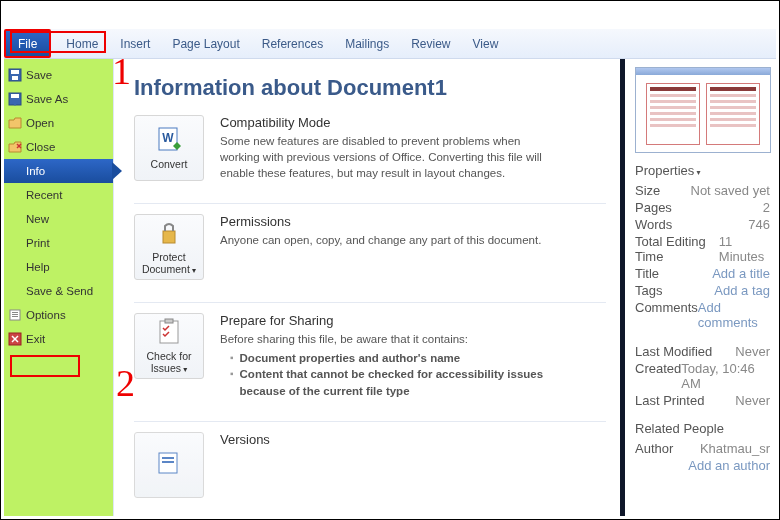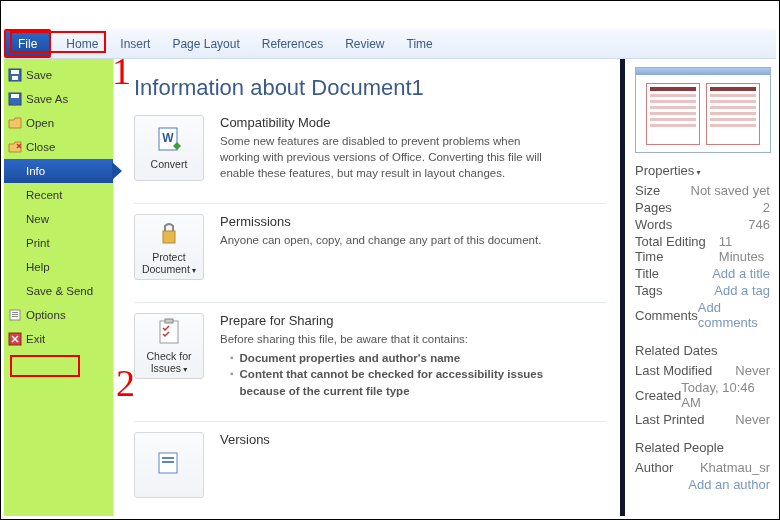--- a/index.html
+++ b/index.html
@@ -18,21 +18,21 @@
   .sidebar { width: 110px; background:#bef264; border-right:1px solid #dde6f4; padding-top:4px; }
   .sidebar .item { display:flex; align-items:center; height:24px; padding:0 8px 0 22px; font-size:11.5px; color:#333; position:relative; cursor:default; }
   .sidebar .item.active { background: linear-gradient(#2d67c7,#1a4d9e); color:#fff;align-items:center; }
   .sidebar .item.active::after { content:""; position:absolute; right:-9px; top:3px; width:0; height:0; border-top:9px solid transparent; border-bottom:9px solid transparent; border-left:10px solid #1a4d9e; }
   .sidebar .ico { position:absolute; left:4px; width:14px; height:14px; display:flex; align-items:center; justify-content:center; }
   .hl-red { position:absolute; border:2px solid #e00; pointer-events:none; }
   .num-red { color:#e00; font-size:38px; font-weight:400; position:absolute; pointer-events:none; font-family: 'Times New Roman', serif;}
 
   
   .center { flex:1; padding:16px 14px 10px 20px; overflow:hidden; }
-  .page-title { font-size:22px; color:#3a5a8a; font-weight:400; margin-bottom:14px; }
+  .page-title { font-size:22px; color:#3a5a8a; font-weight:700; margin-bottom:14px; }
   .section { display:flex; margin-bottom:22px; }
   .btnbox { width:70px; height:66px; border:1px solid #d7d7d7; border-radius:3px; background:linear-gradient(#fafbfd,#f0f3f7); display:flex; flex-direction:column; align-items:center; justify-content:center; font-size:10.5px; color:#333; text-align:center; padding:4px; margin-right:16px; flex-shrink:0; }
   .btnbox .bi { margin-bottom:4px; }
   .btnbox .arrow::after { content:" ▾"; font-size:8px; }
   .sec-text { flex:1; }
   .sec-head { font-size:13px; color:#333; margin-bottom:3px; }
   .sec-body { font-size:11.5px; color:#555; line-height:1.4; max-width: 330px; }
   .sec-body ul { list-style:none; margin-top:3px; }
   .sec-body li { display:flex; align-items:flex-start;font-weight:bold; }
   .sec-body li::before { content:"▪"; color:#999; margin:0 6px 0 10px; font-size:10px; line-height:1.6; }
@@ -42,21 +42,21 @@
   .right { width:156px; border-left:5px solid #0f172a; padding:8px 6px 8px 10px; font-size:13px; color:#555; }
   .thumb { width:136px; height:86px; border:1px solid #9cb1d0; background:#fff; margin-bottom:10px; position:relative; overflow:hidden; }
   .thumb .bar { height:7px; background:linear-gradient(#b0c7ef,#8aa9d8); }
   .thumb .pg { position:absolute; width:54px; height:62px; background:#fff; border:1px solid #d47a7a; top:15px; padding:3px; }
   .thumb .pg.l { left:10px; }
   .thumb .pg.r { left:70px; }
   .thumb .ln { height:3px; background:#e9c3c3; margin-bottom:3px; }
   .thumb .hd { height:4px; background:#8a3a3a; margin-bottom:3px; }
   .prop-head { color:#555; margin-bottom:4px; }
   .prop-head::after { content:" ▾"; font-size:8px; }
-  .prop-row { display:flex; justify-content:space-between; padding:1px 0;align-items:center; }
+  .prop-row { display:flex; justify-content:space-between; padding:1px 0; }
   .prop-row .v { color:#888; }
   .prop-row .v.link { color:#7a98c0; }
   .grp { margin-top:12px; }
   .grp-h { color:#555; margin-bottom:4px; }
 
   
   svg { display:block; }
 </style>
 </head>
 <body>
@@ -74,24 +74,27 @@
     <div class="tab">
           <span>Insert</span>
         </div>
     <div class="tab">
           <span>Page Layout</span>
         </div>
     <div class="tab">
           <span>References</span>
         </div>
     <div class="tab">
+          <span>Mailings</span>
+        </div>
+    <div class="tab">
           <span>Review</span>
         </div>
     <div class="tab">
-          <span>Time</span>
+          <span>View</span>
         </div>
   </div>
 
   <div class="main">
     <div class="sidebar">
       <div class="item">
             <span class="ico">
               <svg width="14" height="14">
                 <rect x="1" y="1" width="12" height="12" fill="#3a67b0" stroke="#2a4a80"></rect>
                 <rect x="3" y="2" width="8" height="4" fill="#fff"></rect>
@@ -307,21 +310,20 @@
         <div class="prop-row">
               <span>Tags</span>
               <span class="v link">Add a tag</span>
             </div>
         <div class="prop-row">
               <span>Comments</span>
               <span class="v link">Add comments</span>
             </div>
       </div>
       <div class="grp">
-        <div class="grp-h">Related Dates</div>
         <div class="prop-row">
               <span>Last Modified</span>
               <span class="v">Never</span>
             </div>
         <div class="prop-row">
               <span>Created</span>
               <span class="v">Today, 10:46 AM</span>
             </div>
         <div class="prop-row">
               <span>Last Printed</span>

